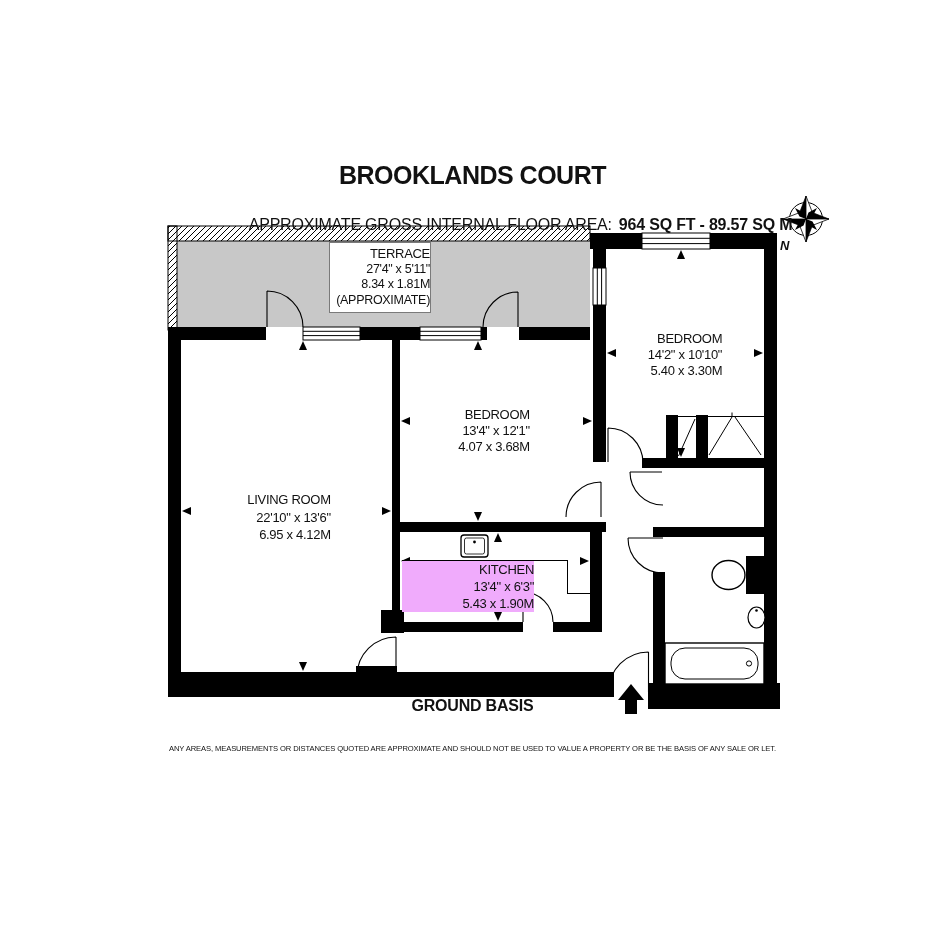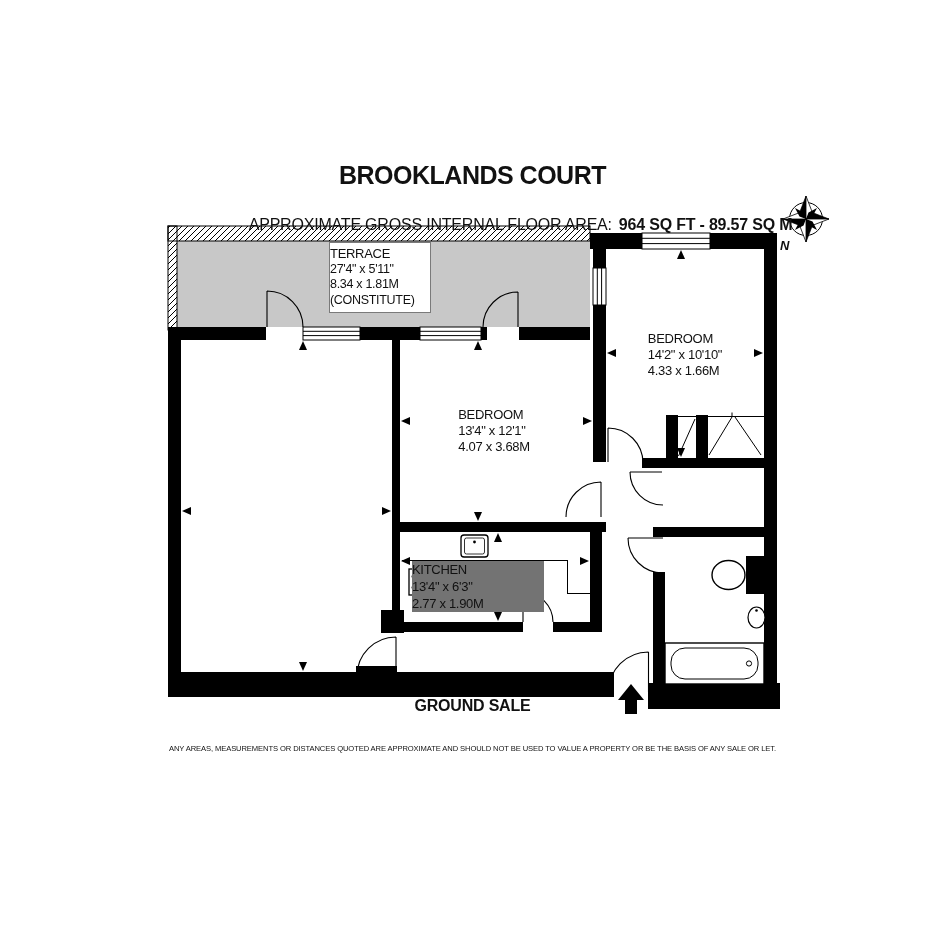--- a/index.html
+++ b/index.html
@@ -12,28 +12,28 @@
   .door{stroke:var(--wall,#000);stroke-width:1.1;fill:none;}
   .win{fill:#fff;stroke:var(--wall,#000);stroke-width:1;}
   .fx{fill:#fff;stroke:var(--wall,#000);}
   .arr{fill:var(--wall,#000);}
   
   .abs{position:absolute;}
   .ctr{left:0;width:945px;text-align:center;}
   .title{top:161px;font-size:25px;font-weight:bold;letter-spacing:-.5px;}
   .subtitle{top:216px;font-size:16px;letter-spacing:-.2px;padding-left:48px;}
   .subtitle .bold{font-weight:bold;margin-left:7px;}
-  .room-label{text-align:left;transform:translateX(-50%);font-size:13px;line-height:16px;letter-spacing:-.3px;white-space:nowrap;}
+  .room-label{text-align:right;transform:translateX(-50%);font-size:13px;line-height:16px;letter-spacing:-.3px;white-space:nowrap;}
   .room-label .nm{font-size:13px;}
   .terrace-label{left:329px;top:242px;width:100px;transform:none;background:#fff;border:1px solid #7a7a7a;
                  padding:3px 0 4px 0;font-size:12.5px;line-height:15.5px;}
   .bed1{left:685px;top:331px;}
   .bed2{left:494px;top:407px;}
   .living{left:289px;top:491px;line-height:17.5px;}
-  .kitchen{left:478px;top:561px;width:132px;background:#737373;line-height:17px;}
+  .kitchen{left:468px;top:561px;width:132px;background:#f0abfc;line-height:17px;}
   .groundfloor{top:697px;font-size:16px;font-weight:bold;letter-spacing:-.2px;}
   .illustration{top:725px;font-size:10.5px;letter-spacing:-.2px;}
   .disclaimer{top:744px;font-size:7.6px;line-height:10.4px;letter-spacing:-.1px;}
   .north{left:780px;top:238px;font-size:13px;font-weight:bold;font-style:italic;}
 </style>
 </head>
 <body>
 
 <div class="canvas">
 
@@ -178,42 +178,47 @@
 
   <div class="abs ctr title">BROOKLANDS COURT</div>
   <div class="abs ctr subtitle">
     <span>APPROXIMATE GROSS INTERNAL FLOOR AREA:</span><span class="bold">964 SQ FT - 89.57 SQ M</span>
   </div>
 
   <div class="abs room-label terrace-label">
     <div class="nm">TERRACE</div>
     <div>27'4" x 5'11"</div>
     <div>8.34 x 1.81M</div>
-    <div>(CONSTITUTE)</div>
+    <div>(APPROXIMATE)</div>
   </div>
 
   <div class="abs room-label bed1">
     <div class="nm">BEDROOM</div>
     <div>14'2" x 10'10"</div>
-    <div>4.33 x 1.66M</div>
+    <div>5.40 x 3.30M</div>
   </div>
 
   <div class="abs room-label bed2">
     <div class="nm">BEDROOM</div>
     <div>13'4" x 12'1"</div>
     <div>4.07 x 3.68M</div>
   </div>
 
+  <div class="abs room-label living">
+    <div class="nm">LIVING ROOM</div>
+    <div>22'10" x 13'6"</div>
+    <div>6.95 x 4.12M</div>
+  </div>
 
   <div class="abs room-label kitchen">
     <div class="nm">KITCHEN</div>
     <div>13'4" x 6'3"</div>
-    <div>2.77 x 1.90M</div>
+    <div>5.43 x 1.90M</div>
   </div>
 
   <div class="abs north">N</div>
 
-  <div class="abs ctr groundfloor">GROUND SALE</div>
+  <div class="abs ctr groundfloor">GROUND BASIS</div>
   <div class="abs ctr disclaimer">
     <div>ANY AREAS, MEASUREMENTS OR DISTANCES QUOTED ARE APPROXIMATE AND SHOULD NOT BE USED TO VALUE A PROPERTY OR BE THE BASIS OF ANY SALE OR LET.</div>
   </div>
 
 </div>
 
 </body></html>

